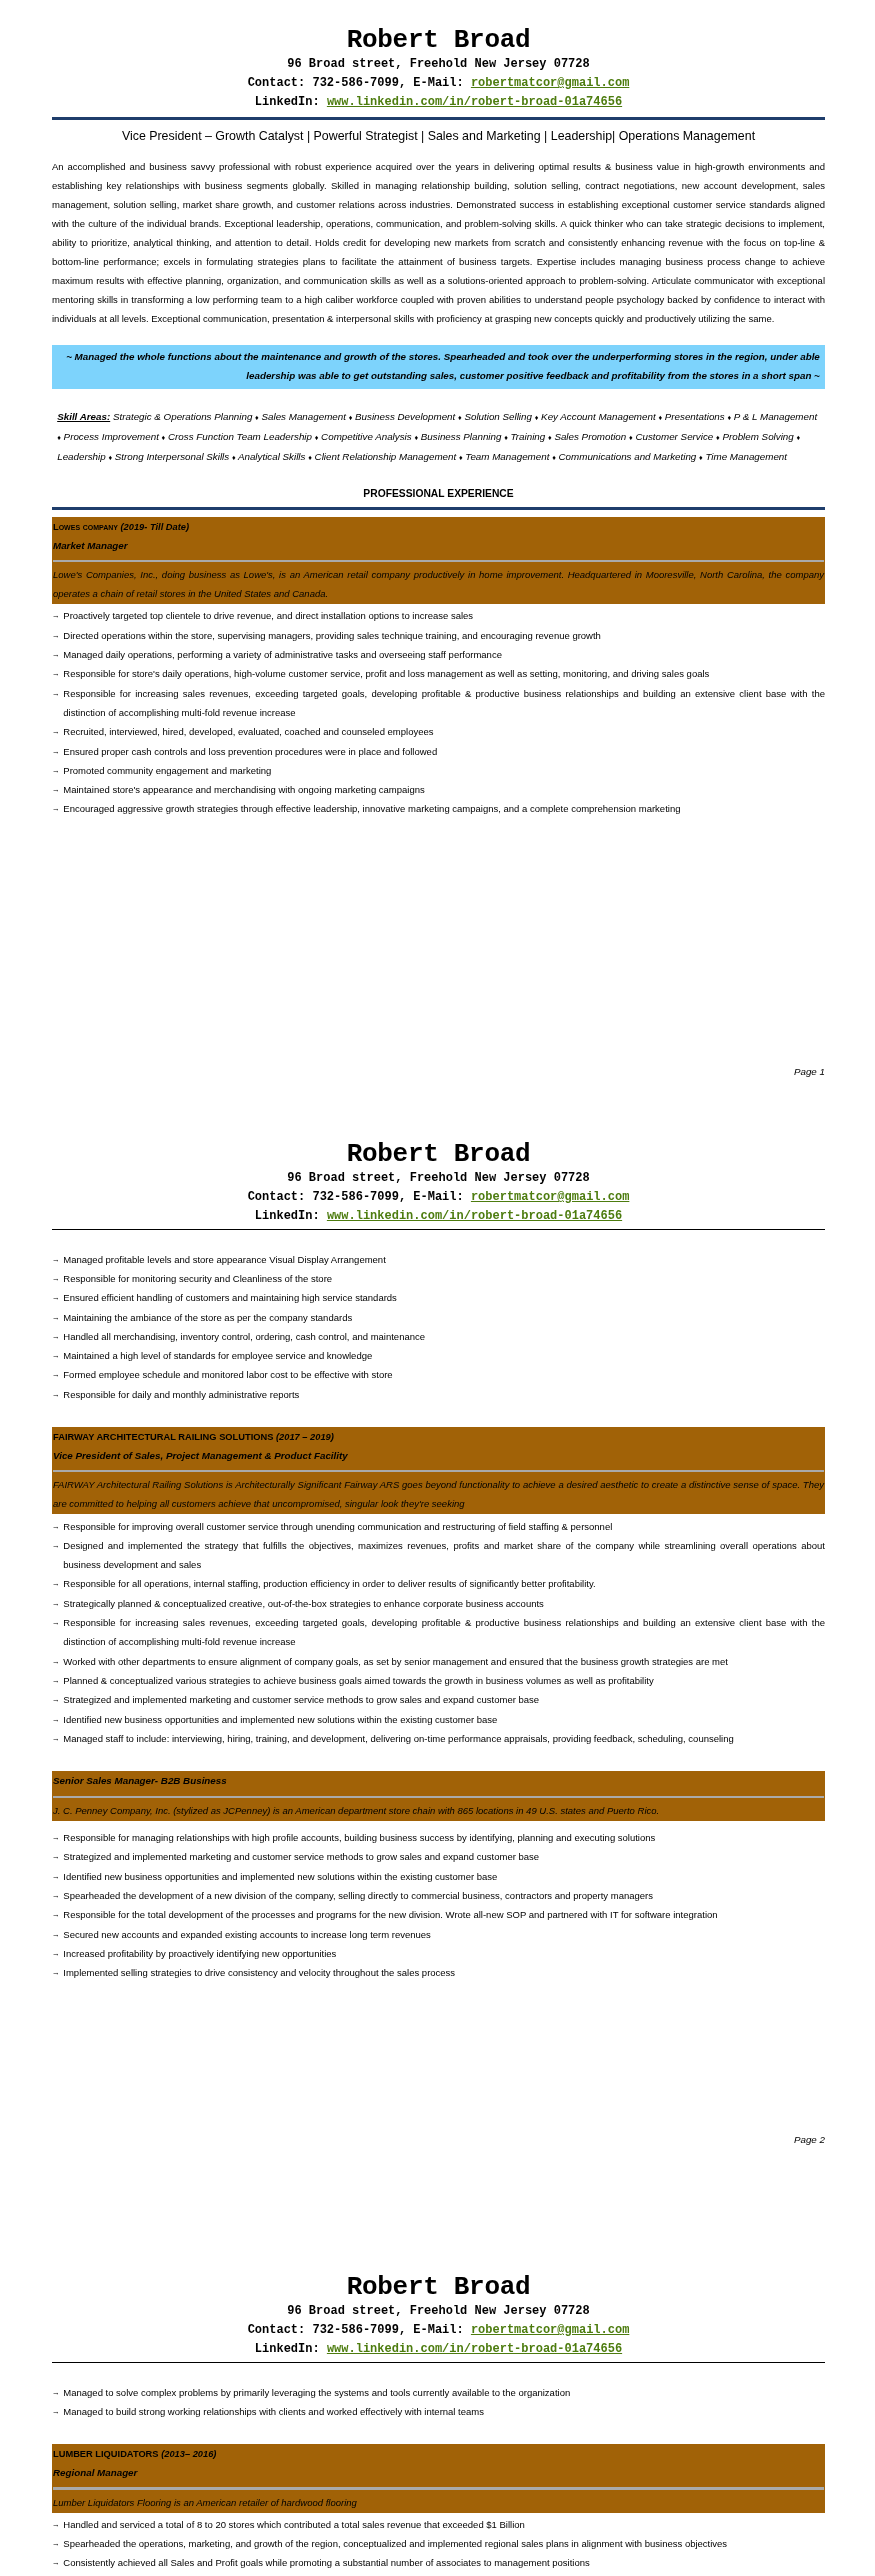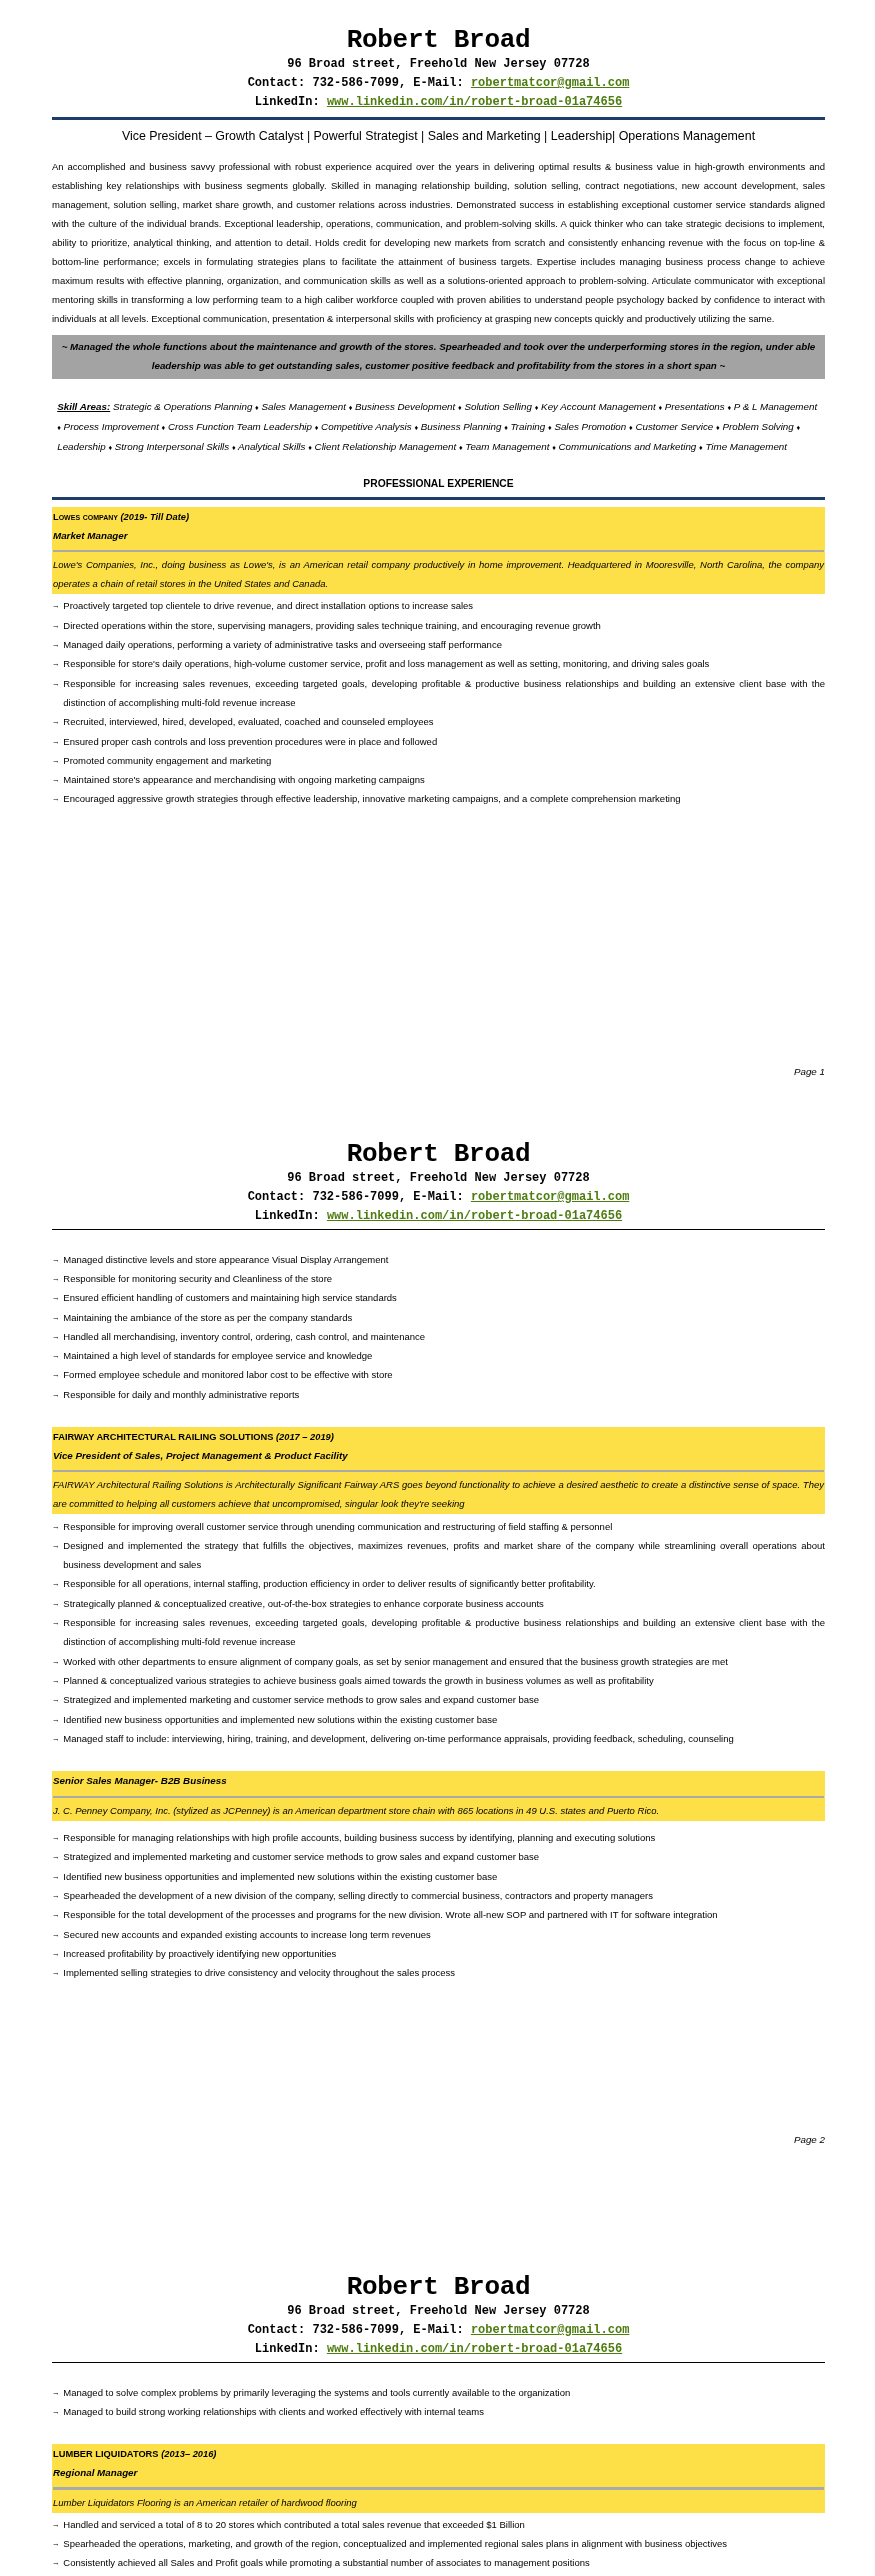--- a/index.html
+++ b/index.html
@@ -13,29 +13,29 @@
   .hdr .name { font-size: 26px; line-height: 29px; padding-top: 26px; letter-spacing: -0.3px; }
   .page-1 .hdr .name { padding-top: 26px; }
   .page-2 .hdr .name, .page-3 .hdr .name { padding-top: 32px; }
   .hdr .line { font-size: 12px; line-height: 19px; }
   .hdr a { color: #4d7c0f; text-decoration: underline; }
   .hdr-rule-blue { height: 3.1px; background: #1f3d6b; margin: 5.2px 0 0 0; }
   .hdr-rule-black { height: 1px; background: #000; margin: 3.1px 0 0 0; }
 
   .tagline { text-align: center; font-weight: normal; font-size: 12.4px; line-height: 19.6px; margin-top: 7.2px; padding: 0 10.3px; }
   .summary { text-align: justify; font-size: 9.5px; line-height: 19px; margin-top: 10.3px; }
-  .quote-box { background: #a3a3a3; text-align: center; font-weight: bold; font-style: italic; font-size: 9.8px; line-height: 19px; padding: 2.1px 5.2px 3.1px 5.2px; margin-top: 7px; }
+  .quote-box { background: #7dd3fc; text-align: right; font-weight: bold; font-style: italic; font-size: 9.8px; line-height: 19px; padding: 2.1px 5.2px 3.1px 5.2px; margin-top: 17px; }
   .skills { font-style: italic; font-size: 9.8px; line-height: 19px; margin-top: 18.5px; padding: 0 5.2px; }
   .skills .lbl { font-weight: bold; text-decoration: underline; }
   .skills .sep { font-style: normal; font-size: 7.2px; }
 
   .sec-title { text-align: center; font-weight: bold; font-size: 10.3px; line-height: 15.5px; margin-top: 18.5px; }
   .sec-rule { height: 2.6px; background: #1f3d6b; margin: 6.2px 0 0 0; }
 
-  .job-box { background: #fde047; padding: 1px 1px 1px 1px; margin-top: 7.2px; }
+  .job-box { background: #a16207; padding: 1px 1px 1px 1px; margin-top: 7.2px; }
   .job-company { font-weight: bold; font-size: 9.3px; line-height: 18.5px; font-variant: small-caps; }
   .job-company .dates { font-style: italic; font-variant: normal; }
   .job-title { font-weight: bold; font-style: italic; font-size: 9.8px; line-height: 18.5px; }
   .job-rule { height: 2.1px; background: #aaaaaa; margin: 5.2px 0 3.1px 0; }
   .job-desc { font-style: italic; font-size: 9.5px; line-height: 19px; text-align: justify; }
 
   ul.arrows { list-style: none; margin: 2.1px 0 0 0; padding: 0; }
   ul.arrows li { position: relative; padding-left: 11.3px; font-size: 9.5px; line-height: 19.3px; text-align: justify; }
   ul.arrows li .arrow { position: absolute; left: 0; top: 0; font-size: 7.7px; }
 
@@ -92,21 +92,21 @@
 <div class="page page-2">
   <div class="hdr">
     <div class="name">Robert Broad</div>
     <div class="line">96 Broad street, Freehold New Jersey 07728</div>
     <div class="line"><span>Contact: 732-586-7099, E-Mail: </span><a href="#">robertmatcor@gmail.com</a></div>
     <div class="line"><span>LinkedIn: </span><a href="#">www.linkedin.com/in/robert-broad-01a74656</a></div>
   </div>
   <div class="hdr-rule-black"></div>
 
   <ul class="arrows" style="margin-top:19.6px">
-      <li><span class="arrow">→</span><span>Managed distinctive levels and store appearance Visual Display Arrangement</span></li>
+      <li><span class="arrow">→</span><span>Managed profitable levels and store appearance Visual Display Arrangement</span></li>
       <li><span class="arrow">→</span><span>Responsible for monitoring  security and Cleanliness of the store</span></li>
       <li><span class="arrow">→</span><span>Ensured efficient handling of customers and maintaining high service standards</span></li>
       <li><span class="arrow">→</span><span>Maintaining the ambiance of the store as per the company standards</span></li>
       <li><span class="arrow">→</span><span>Handled all merchandising, inventory control, ordering, cash control, and maintenance</span></li>
       <li><span class="arrow">→</span><span>Maintained a high level of standards for employee service and knowledge</span></li>
       <li><span class="arrow">→</span><span>Formed employee schedule and monitored labor cost to be effective with store</span></li>
       <li><span class="arrow">→</span><span>Responsible for daily and monthly administrative reports</span></li>
     </ul>
 
   <div class="job-box" style="margin-top:23px">

